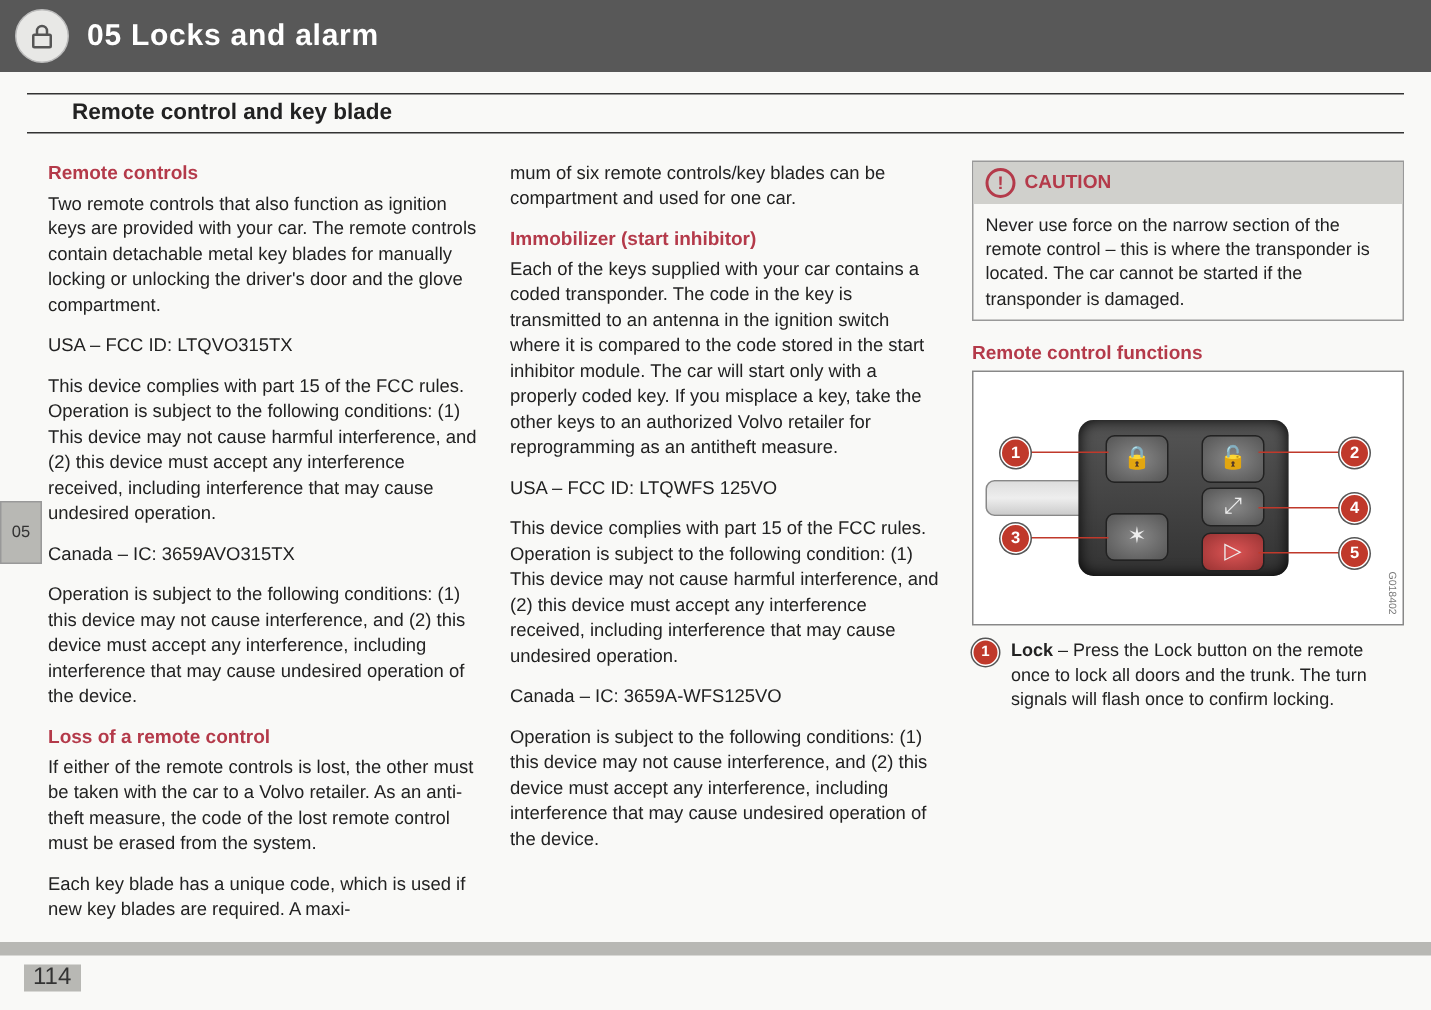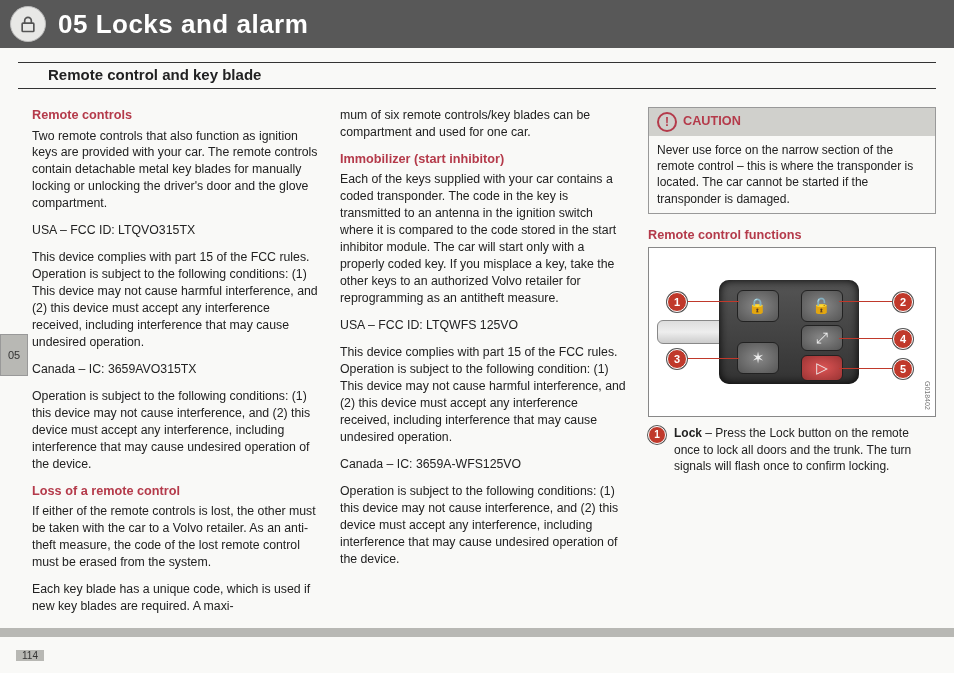--- a/index.html
+++ b/index.html
@@ -21,21 +21,21 @@
     gap: 12px;
   }
   .top-icon-wrap {
     width: 34px; height: 34px;
     border: 1px solid #bbb;
     border-radius: 50%;
     display: flex; align-items: center; justify-content: center;
     background: #e8e8e6;
   }
   .top-title {
-    font-size: 26px;
+    font-size: 20px;
     font-weight: bold;
     letter-spacing: .5px;
   }
   .sub-bar {
     border-top: 1px solid #333;
     border-bottom: 1px solid #333;
     margin: 14px 18px 0 18px;
     padding: 3px 0 4px 30px;
   }
   .sub-title {
@@ -175,21 +175,21 @@
     left: 0; bottom: 36px;
     width: 100%;
     height: 9px;
     background: #b8b8b4;
   }
   .foot-num {
     position: absolute;
     left: 16px; bottom: 12px;
     background: #b8b8b4;
     padding: 0 6px;
-    font-size: 10px;
+    font-size: 16px;
     color: #333;
   }
   .illus-id {
     position: absolute;
     right: 3px; bottom: 6px;
     font-size: 7px;
     color: #777;
     writing-mode: vertical-rl;
   }
 </style>

